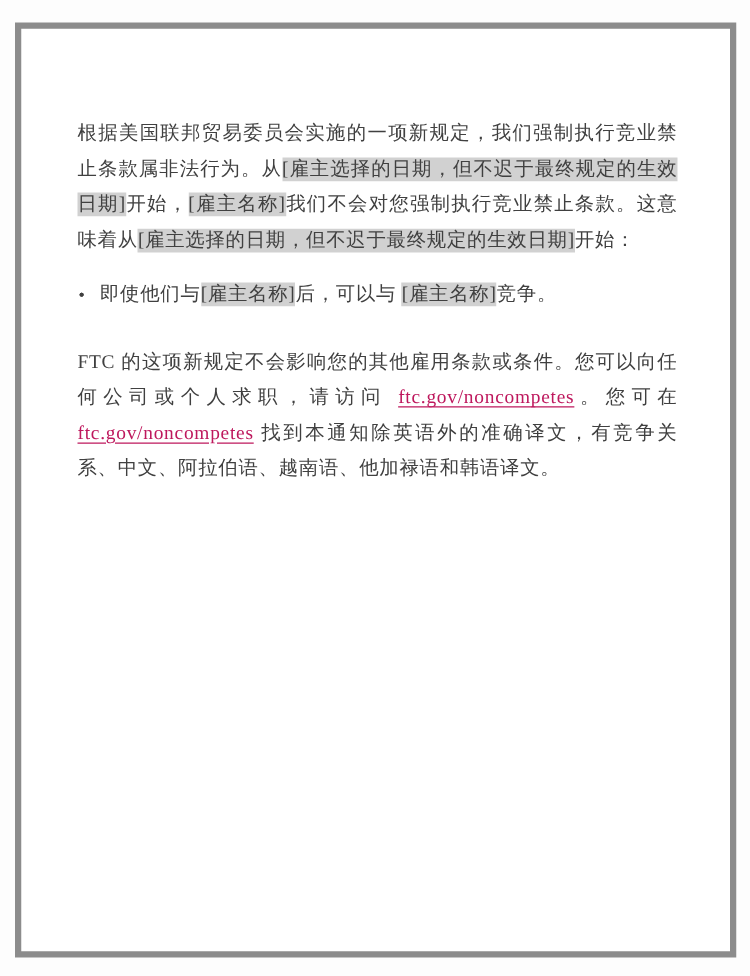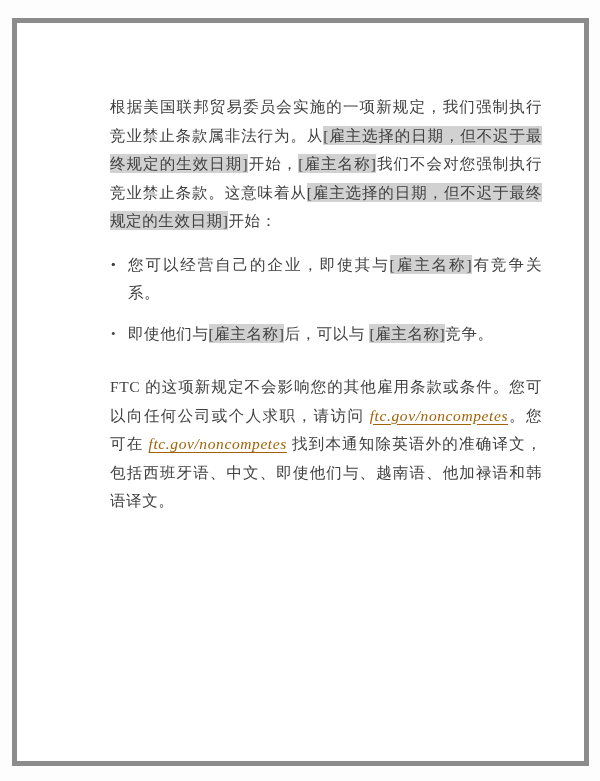--- a/index.html
+++ b/index.html
@@ -22,21 +22,20 @@
     background: #ffffff;
   }
   .content {
     box-sizing: border-box;
     padding: 70px 42px 0 45px;
     color: #404040;
     font-size: 15.5px;
     line-height: 28.5px;
     letter-spacing: 0.6px;
     text-align: justify;
-    margin-left: 48px;
   }
   p { margin: 0; }
   .para-footer { margin-top: 25px; }
   ul.doc-list {
     list-style: none;
     margin: 15px 0 0 0;
     padding: 0;
   }
   ul.doc-list li {
     position: relative;
@@ -48,35 +47,34 @@
     left: 1px;
     top: 0;
     font-size: 13px;
     color: #404040;
   }
   .hl {
     background: #d1d1d1;
     padding: 1px 0;
   }
   .doc-link {
-    color: #a16207;
+    color: #be185d;
     text-decoration: underline;
     text-underline-offset: 3px;
     font-family: "Liberation Serif", "DejaVu Serif", serif;
-    font-style: italic;
   }
 </style>
 </head>
 <body>
 
 <div class="page-frame">
   <div class="content">
     <p class="para-intro"><span class="txt">根据美国联邦贸易委员会实施的一项新规定，我们强制执行竞业禁止条款属非法行为。从</span><span class="hl">[雇主选择的日期，但不迟于最终规定的生效日期]</span><span class="txt">开始，</span><span class="hl">[雇主名称]</span><span class="txt">我们不会对您强制执行竞业禁止条款。这意味着从</span><span class="hl">[雇主选择的日期，但不迟于最终规定的生效日期]</span><span class="txt">开始：</span></p>
 
     <ul class="doc-list">
         <li><span class="bullet">•</span></li>
-        <li><span class="bullet">•</span><span class="li-body"><span class="txt">您可以经营自己的企业，即使其与</span><span class="hl">[雇主名称]</span><span class="txt">有竞争关系。</span></span></li>
+        <li><span class="bullet">•</span></li>
         <li><span class="bullet">•</span><span class="li-body"><span class="txt">即使他们与</span><span class="hl">[雇主名称]</span><span class="txt">后，可以与 </span><span class="hl">[雇主名称]</span><span class="txt">竞争。</span></span></li>
       </ul>
 
-    <p class="para-footer"><span class="txt">FTC 的这项新规定不会影响您的其他雇用条款或条件。您可以向任何公司或个人求职，请访问 </span><a href="#" class="doc-link">ftc.gov/noncompetes</a><span class="txt">。您可在 </span><a href="#" class="doc-link">ftc.gov/noncompetes</a><span class="txt"> 找到本通知除英语外的准确译文，包括西班牙语、中文、即使他们与、越南语、他加禄语和韩语译文。</span></p>
+    <p class="para-footer"><span class="txt">FTC 的这项新规定不会影响您的其他雇用条款或条件。您可以向任何公司或个人求职，请访问 </span><a href="#" class="doc-link">ftc.gov/noncompetes</a><span class="txt">。您可在 </span><a href="#" class="doc-link">ftc.gov/noncompetes</a><span class="txt"> 找到本通知除英语外的准确译文，有竞争关系、中文、阿拉伯语、越南语、他加禄语和韩语译文。</span></p>
   </div>
 </div>
 
 </body></html>

